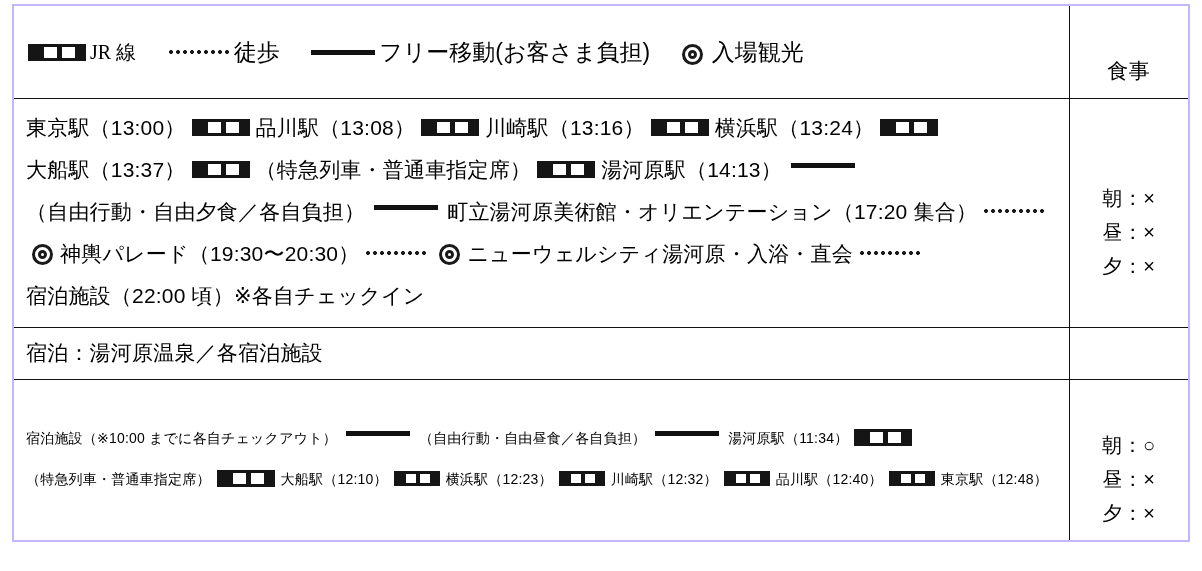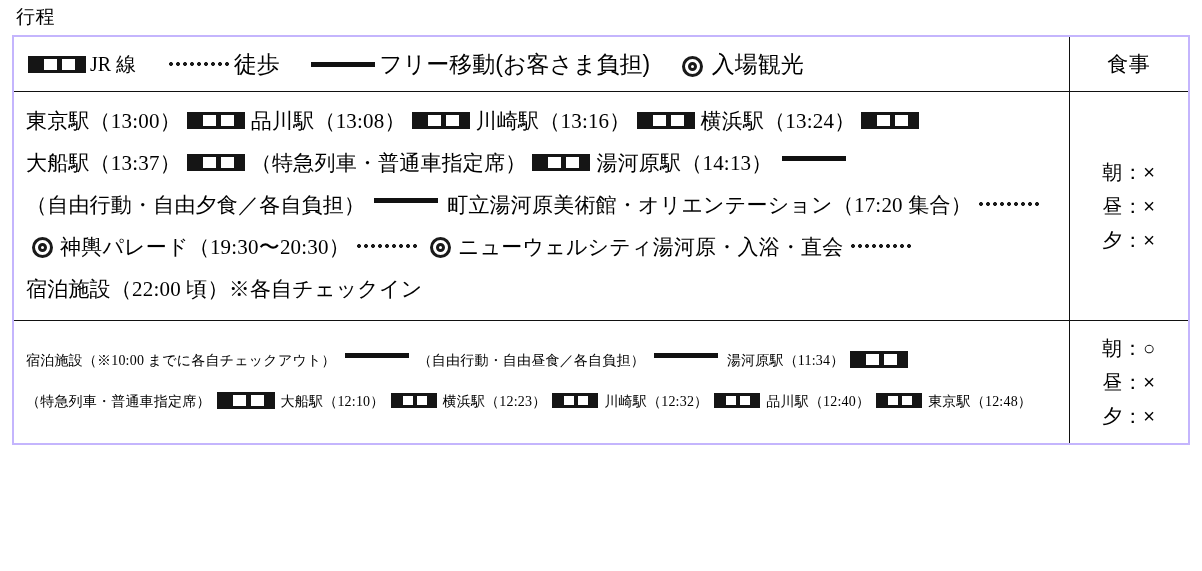--- a/index.html
+++ b/index.html
@@ -148,21 +148,20 @@
     padding: 8px 10px 10px 12px;
     font-size: 21px;
     line-height: 42px;
     letter-spacing: 0.2px;
   }
   .itin-flow {
     display: block;
   }
   .itin-flow .seg {
     white-space: nowrap;
-    font-family: Liberation Serif, serif;
   }
   .itin-flow .ico {
     display: inline-block;
     margin: 0 6px;
     position: relative;
     top: -2px;
   }
   .itin-flow .ico.circ { top: -1px; margin: 0 7px 0 6px; }
   .itin-flow .ico.dots { margin: 0 6px; top: -2px; }
   .itin-flow .ico.line { margin: 0 9px; top: -6px; }
@@ -174,34 +173,34 @@
     letter-spacing: 0.2px;
   }
 
   .meal-cell {
     text-align: center;
     padding: 10px 2px;
     font-size: 20px;
     line-height: 34px;
     letter-spacing: 0.5px;
     white-space: nowrap;
+    margin-top: 38px;
   }
   .meal-line { display: block; }
 
   .day2-cell {
     font-size: 14px;
     line-height: 41px;
   }
 </style>
 </head>
 <body>
 
 <div class="page">
 
-  <div class="section-title">行程</div>
 
   <table class="itinerary">
     <colgroup>
       <col style="width:1056px">
       <col style="width:120px">
     </colgroup>
     <tbody>
 
       <tr>
         <td class="body-col">
@@ -242,20 +241,26 @@
         </td>
         <td class="meal-col">
           <div class="meal-cell">
             <span class="meal-line">朝：×</span>
             <span class="meal-line">昼：×</span>
             <span class="meal-line">夕：×</span>
           </div>
         </td>
       </tr>
 
+      <tr>
+        <td class="body-col">
+          <div class="stay-cell">宿泊：湯河原温泉／各宿泊施設</div>
+        </td>
+        <td class="meal-col"></td>
+      </tr>
 
       <tr>
         <td class="body-col">
           <div class="itin-cell itin-flow day2-cell" id="row2-flow"><span class="seg">宿泊施設（※10:00 までに各自チェックアウト）</span><span class="line-icon ico line"></span><span class="seg">（自由行動・自由昼食／各自負担）</span><span class="line-icon ico line"></span><span class="seg">湯河原駅（11:34）</span><span class="train-icon ico"></span><span class="seg">（特急列車・普通車指定席）</span><span class="train-icon ico"></span><span class="seg">大船駅（12:10）</span><span class="train-icon ico small"></span><span class="seg">横浜駅（12:23）</span><span class="train-icon ico small"></span><span class="seg">川崎駅（12:32）</span><span class="train-icon ico small"></span><span class="seg">品川駅（12:40）</span><span class="train-icon ico small"></span><span class="seg">東京駅（12:48）</span></div>
         </td>
         <td class="meal-col">
           <div class="meal-cell">
             <span class="meal-line">朝：○</span>
             <span class="meal-line">昼：×</span>
             <span class="meal-line">夕：×</span>

